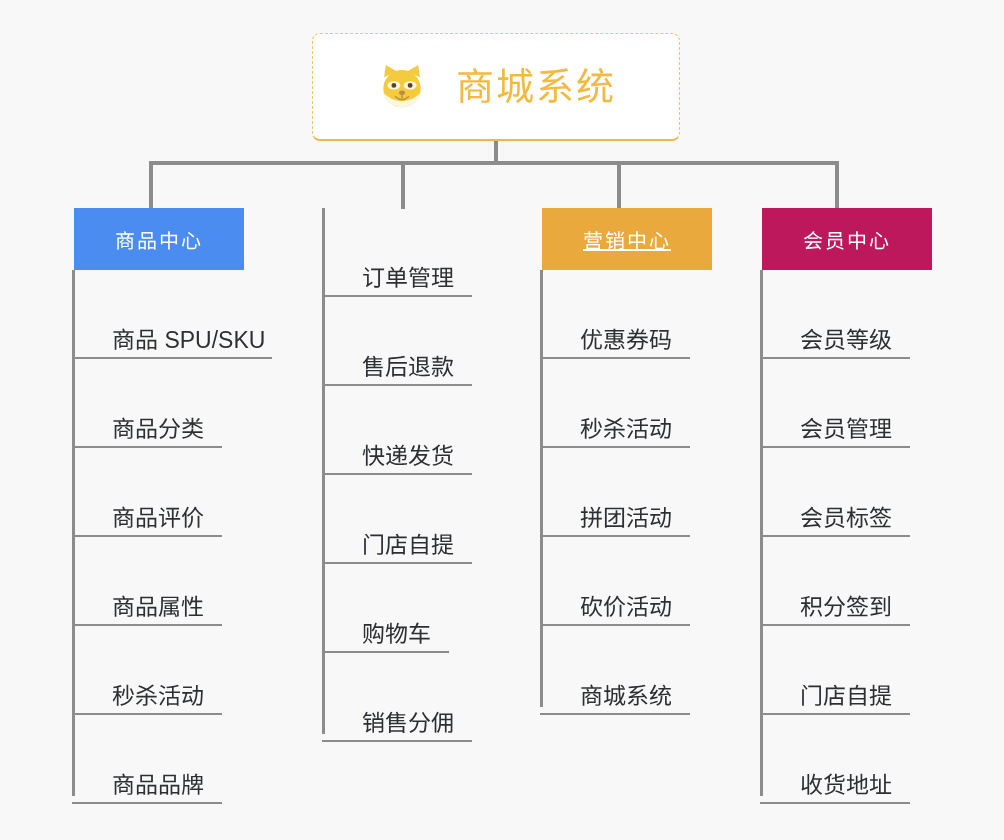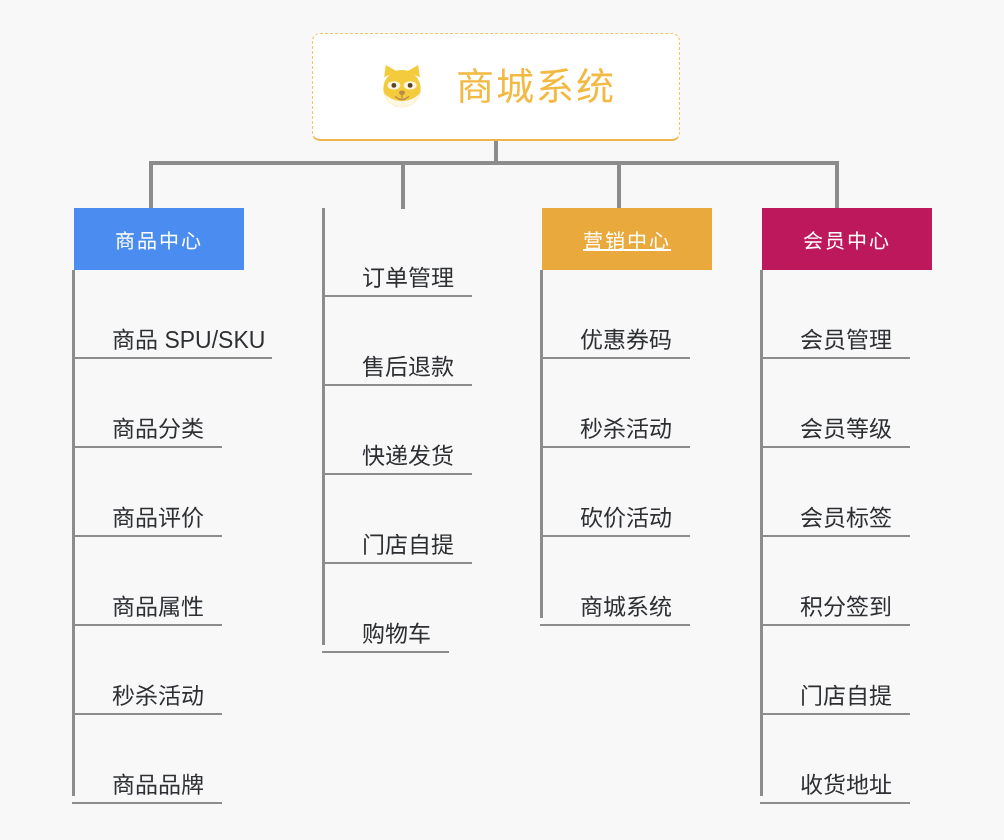--- a/index.html
+++ b/index.html
@@ -237,59 +237,67 @@
         <span class="leaf-rule" style="width: 150px;"></span>
       </div>
       <div class="leaf">
         <span class="leaf-label">门店自提</span>
         <span class="leaf-rule" style="width: 150px;"></span>
       </div>
       <div class="leaf">
         <span class="leaf-label">购物车</span>
         <span class="leaf-rule" style="width: 127px;"></span>
       </div>
+      <div class="leaf">
+        <span class="leaf-label">销售分佣</span>
+        <span class="leaf-rule" style="width: 150px;"></span>
+      </div>
     </div>
   </div>
 
   <div class="branch" id="branch-2">
     <div class="branch-header">营销中心</div>
     <div class="branch-body">
       <div class="branch-spine"></div>
       <div class="leaf">
         <span class="leaf-label">优惠券码</span>
         <span class="leaf-rule" style="width: 150px;"></span>
       </div>
       <div class="leaf">
         <span class="leaf-label">秒杀活动</span>
         <span class="leaf-rule" style="width: 150px;"></span>
       </div>
       <div class="leaf">
+        <span class="leaf-label">拼团活动</span>
+        <span class="leaf-rule" style="width: 150px;"></span>
+      </div>
+      <div class="leaf">
         <span class="leaf-label">砍价活动</span>
         <span class="leaf-rule" style="width: 150px;"></span>
       </div>
       <div class="leaf">
         <span class="leaf-label">商城系统</span>
         <span class="leaf-rule" style="width: 150px;"></span>
       </div>
     </div>
   </div>
 
   <div class="branch" id="branch-3">
     <div class="branch-header">会员中心</div>
     <div class="branch-body">
       <div class="branch-spine"></div>
       <div class="leaf">
+        <span class="leaf-label">会员等级</span>
+        <span class="leaf-rule" style="width: 150px;"></span>
+      </div>
+      <div class="leaf">
         <span class="leaf-label">会员管理</span>
         <span class="leaf-rule" style="width: 150px;"></span>
       </div>
       <div class="leaf">
-        <span class="leaf-label">会员等级</span>
-        <span class="leaf-rule" style="width: 150px;"></span>
-      </div>
-      <div class="leaf">
         <span class="leaf-label">会员标签</span>
         <span class="leaf-rule" style="width: 150px;"></span>
       </div>
       <div class="leaf">
         <span class="leaf-label">积分签到</span>
         <span class="leaf-rule" style="width: 150px;"></span>
       </div>
       <div class="leaf">
         <span class="leaf-label">门店自提</span>
         <span class="leaf-rule" style="width: 150px;"></span>

